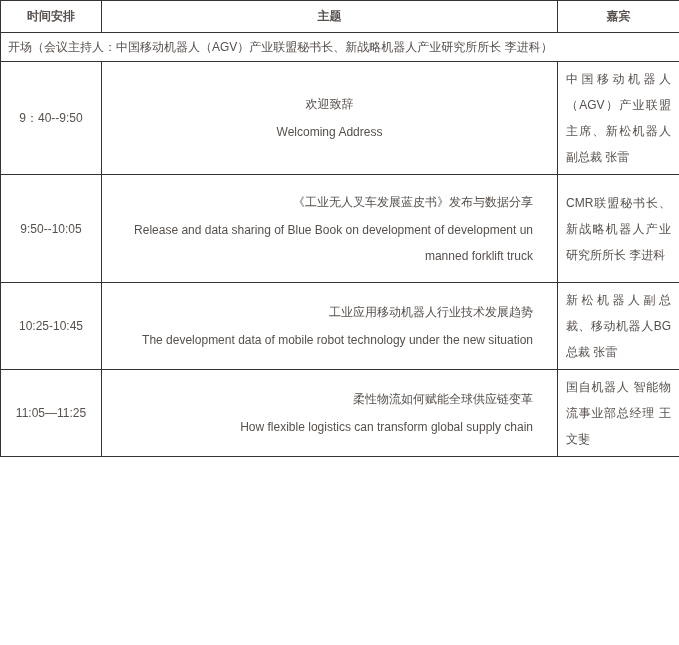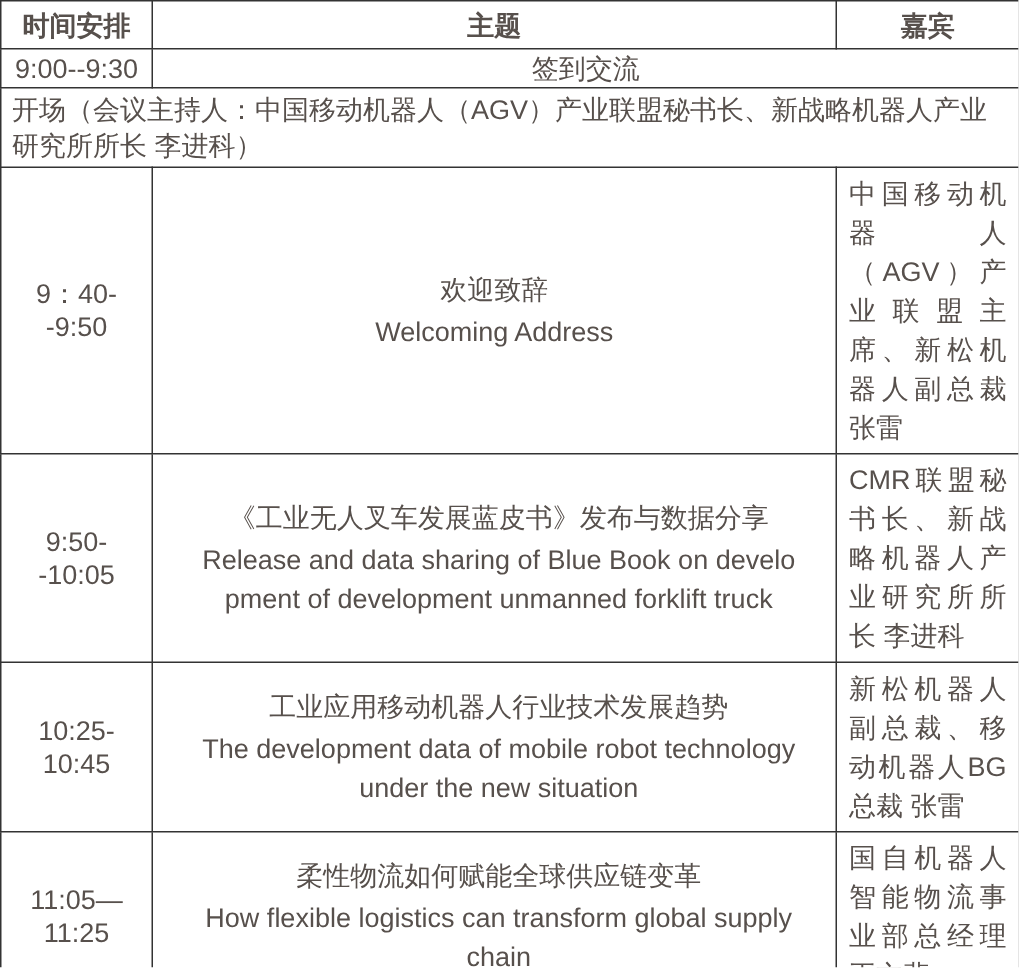--- a/index.html
+++ b/index.html
@@ -15,28 +15,28 @@
     border-collapse: collapse;
     width: 679px;
     table-layout: fixed;
   }
   col.c-time  { width: 101px; }
   col.c-topic { width: 456px; }
   col.c-guest { width: 122px; }
   th, td {
     border: 1px solid var(--border, #333333);
     color: var(--text, #57504c);
-    font-size: 18px;
+    font-size: 12px;
     vertical-align: middle;
     padding: 0 8px;
     overflow: hidden;
   }
   th { font-weight: 700; text-align: center; height: 32px; }
   td.time { text-align: center; line-height: 22px; padding: 0 4px; }
-  td.topic { padding: 2px 8px 2px 14px; text-align: center; }
+  td.topic { padding: 2px 8px 2px 14px; text-align: right; }
   td.topic p { margin: 2px 16px; line-height: 26px; word-break: break-all; }
   td.topic.center { text-align: center; padding: 2px 8px; }
   td.merged-text { text-align: center; }
   td.full-text { text-align: left; padding: 2px 7px; line-height: 24px; }
   td.guest {
     text-align: justify;
     line-height: 26px;
     padding: 4px 8px;
   }
   
@@ -63,24 +63,20 @@
     </colgroup>
     <thead>
       <tr>
         <th>时间安排</th>
         <th>主题</th>
         <th>嘉宾</th>
       </tr>
     </thead>
     <tbody id="schedule-body">
         <tr>
-          <td class="time">9:00--9:30</td>
-          <td class="merged-text" colspan="2">签到交流</td>
-        </tr>
-        <tr>
           <td class="full-text" colspan="3">开场（会议主持人：中国移动机器人（AGV）产业联盟秘书长、新战略机器人产业研究所所长 李进科）</td>
         </tr>
         <tr>
           <td class="time">9：40--9:50</td>
           <td class="topic center">
             <p>欢迎致辞</p>
             <p>Welcoming Address</p>
           </td>
           <td class="guest">中国移动机器人（AGV）产业联盟主席、新松机器人副总裁 张雷</td>
         </tr>

